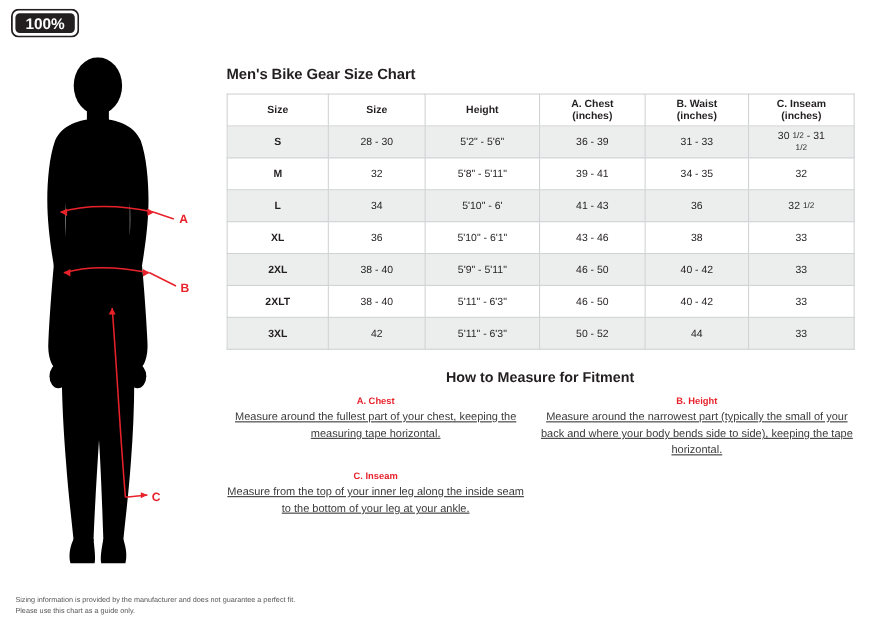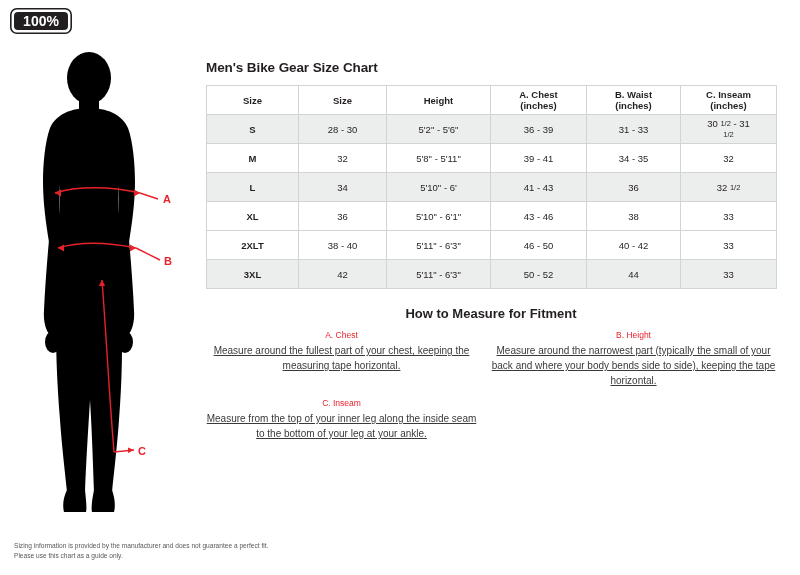--- a/index.html
+++ b/index.html
@@ -107,21 +107,21 @@
   }
   .howto-col {
     width: 285px;
     box-sizing: border-box;
     padding-right: 14px;
     margin-bottom: 10px;
   }
   .howto-col.right { padding-right: 0; }
   .howto-head {
     font-size: 8.5px;
-    font-weight: normal;
+    font-weight: bold;
     color: #e8222b;
     margin-bottom: 3px;
   }
   .howto-body {
     font-size: 10px;
     line-height: 1.5;
     color: #3a3a3c;
     text-decoration: underline;
   }
 
@@ -268,20 +268,28 @@
           <td>41 - 43</td>
           <td>36</td>
           <td>32 <span class="frac">1/2</span></td>
         </tr>
         <tr>
           <td class="sizecol">XL</td>
           <td>36</td>
           <td>5'10" - 6'1"</td>
           <td>43 - 46</td>
           <td>38</td>
+          <td>33</td>
+        </tr>
+        <tr class="alt">
+          <td class="sizecol">2XL</td>
+          <td>38 - 40</td>
+          <td>5'9" - 5'11"</td>
+          <td>46 - 50</td>
+          <td>40 - 42</td>
           <td>33</td>
         </tr>
         <tr>
           <td class="sizecol">2XLT</td>
           <td>38 - 40</td>
           <td>5'11" - 6'3"</td>
           <td>46 - 50</td>
           <td>40 - 42</td>
           <td>33</td>
         </tr>

